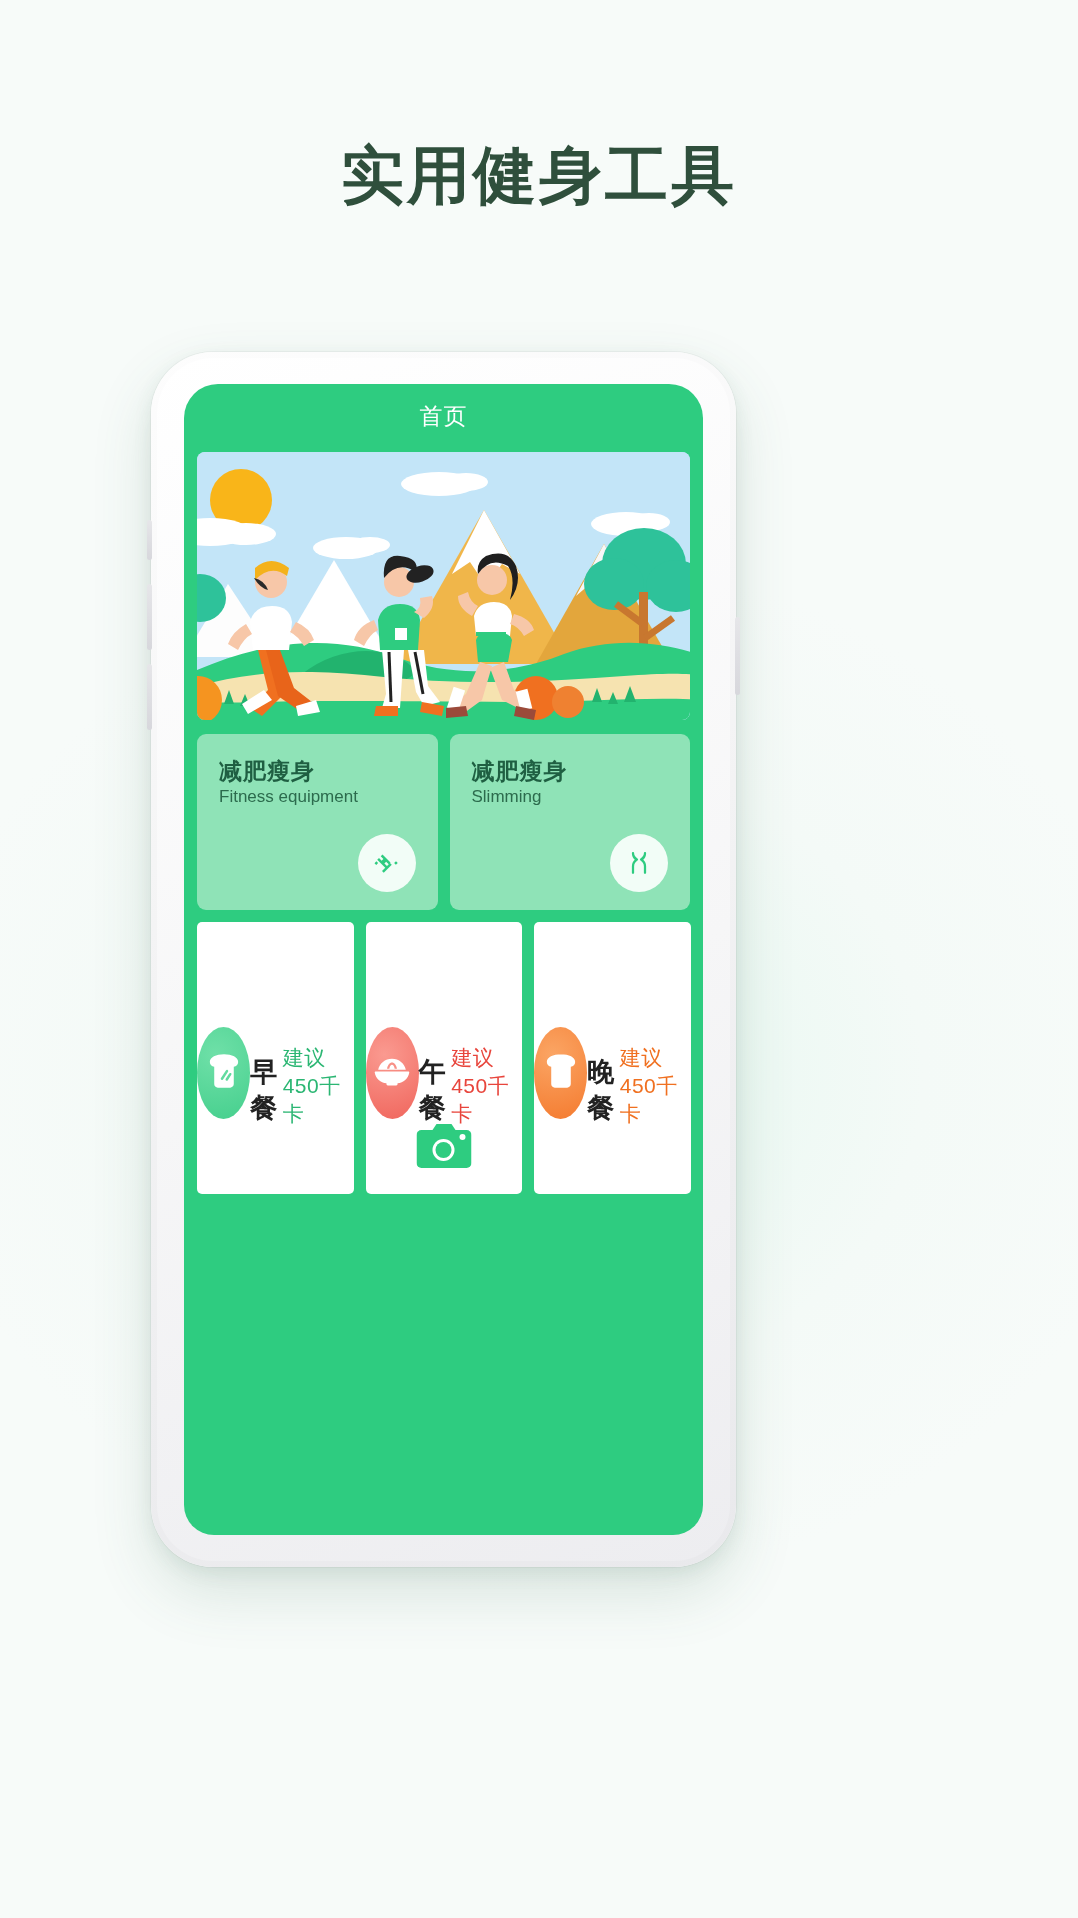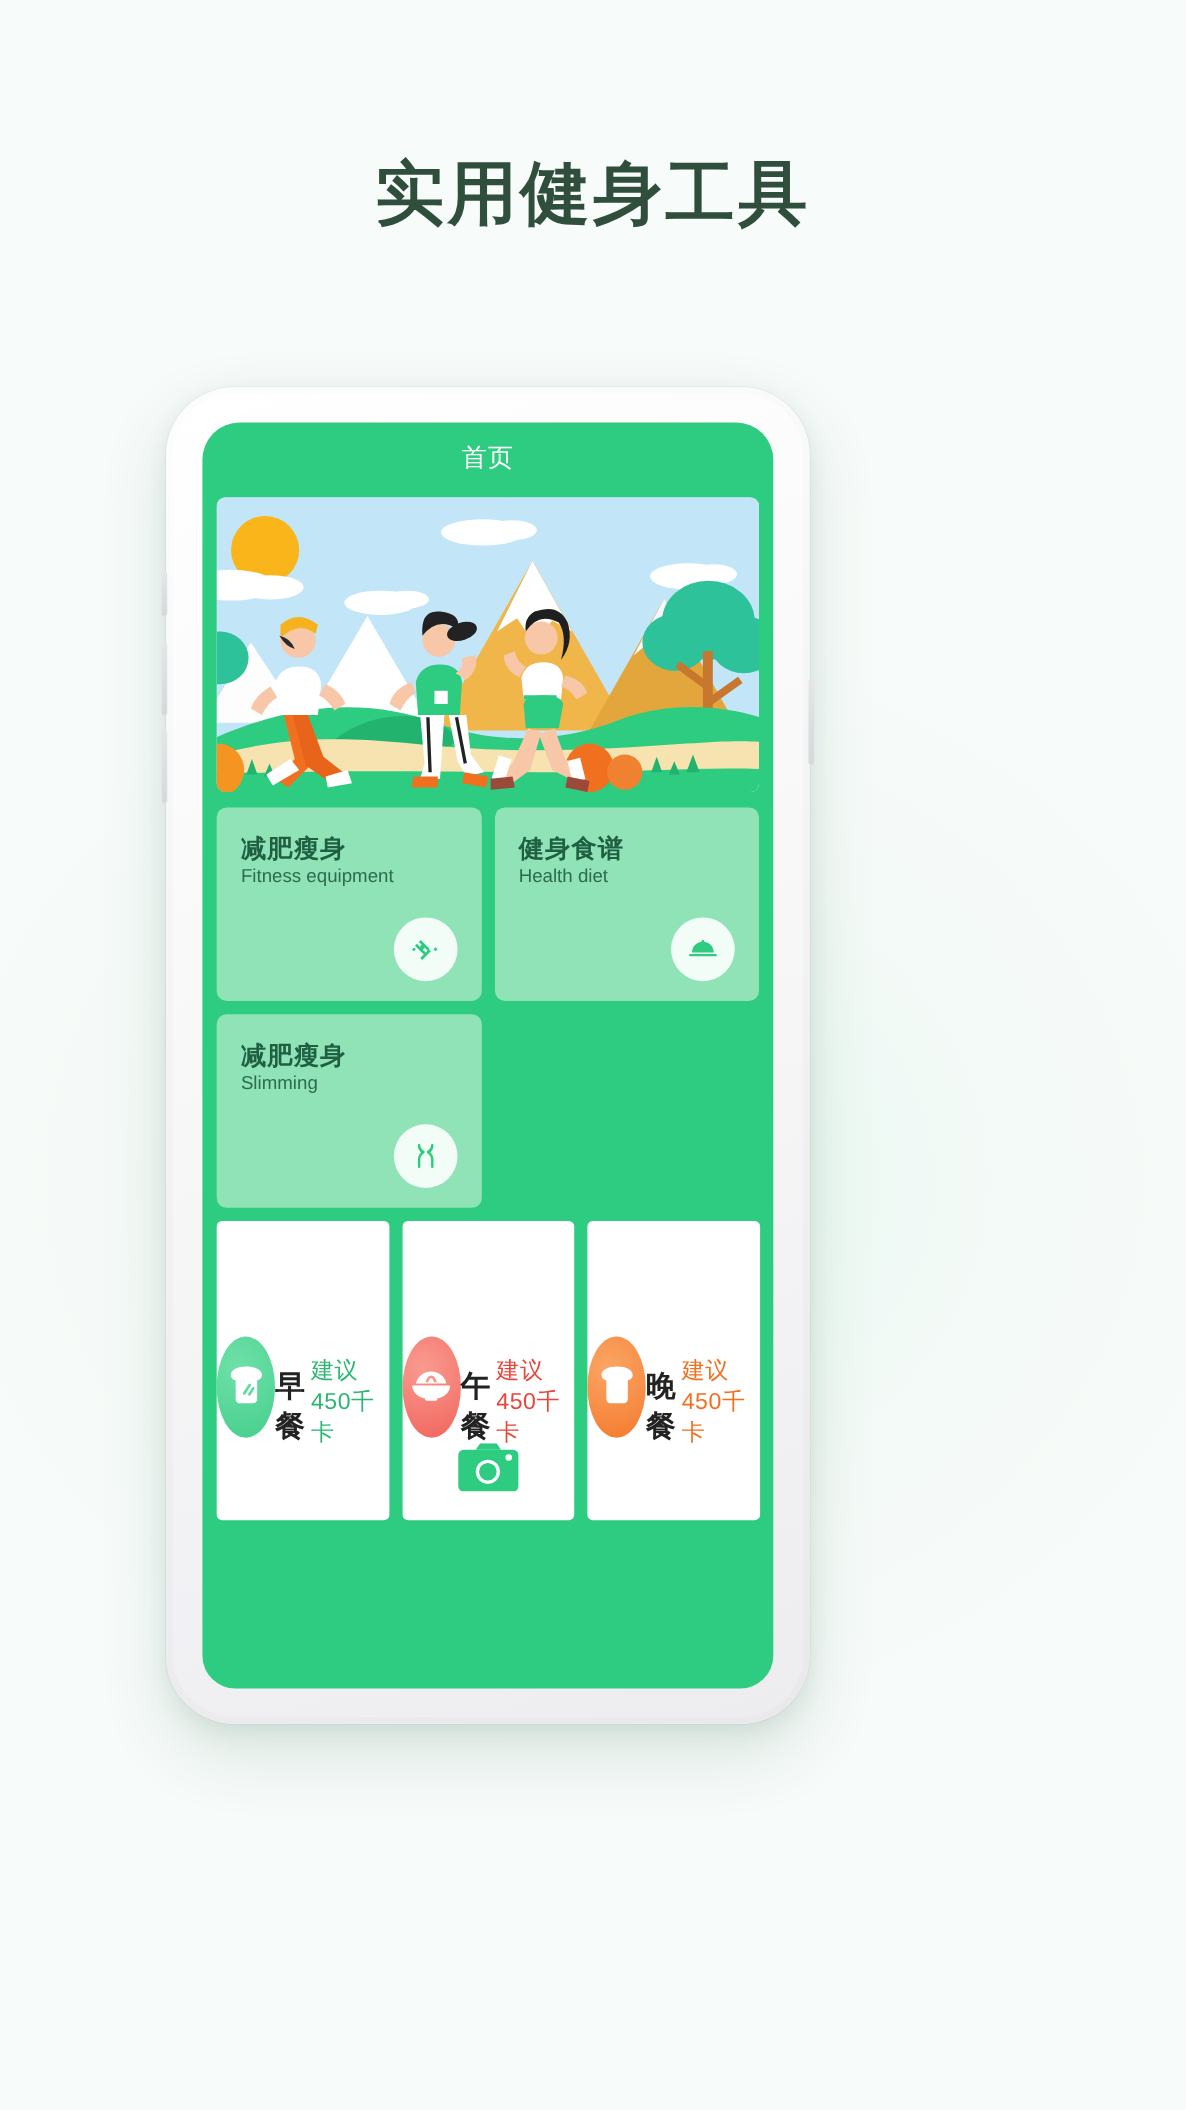--- a/index.html
+++ b/index.html
@@ -248,29 +248,20 @@
       <div class="fcard">
         <div class="cn">减肥瘦身</div>
         <div class="en">Fitness equipment</div>
         <div class="bubble">
           <svg viewBox="0 0 24 24">
               <path d="M4.2 9.4l1.4-1.4 2.1 2.1 1.4-1.4-2.1-2.1 1.4-1.4 6.4 6.4-1.4 1.4-2.1-2.1-1.4 1.4 2.1 2.1-1.4 1.4zM2 12.1l1.5-1.5 1.4 1.4L3.4 13.5zm18.6-.2L19.1 13.4l-1.4-1.4 1.5-1.5zM9.4 19.8l-1.4-1.4 6.4-6.4 1.4 1.4z"></path>
             </svg>
         </div>
       </div>
 
-      <div class="fcard">
-        <div class="cn">健身食谱</div>
-        <div class="en">Health diet</div>
-        <div class="bubble">
-          <svg viewBox="0 0 24 24">
-              <path d="M12 5.2c-.55 0-1 .45-1 1v.37C7.1 7.06 4.1 10.4 4.1 14.4h15.8c0-4-3-7.34-6.9-7.83V6.2c0-.55-.45-1-1-1zM2.6 15.5h18.8c.4 0 .7.33.7.75s-.3.75-.7.75H2.6c-.4 0-.7-.33-.7-.75s.3-.75.7-.75z"></path>
-            </svg>
-        </div>
-      </div>
 
 
       <div class="fcard">
         <div class="cn">减肥瘦身</div>
         <div class="en">Slimming</div>
         <div class="bubble">
           <svg viewBox="0 0 24 24">
               <path d="M7.2 3.2c-.5 0-.9.4-.9.9 0 2.3.9 3.9 2.3 5.2-1.4 1.3-2.3 2.9-2.3 5.2v5.3c0 .5.4.9.9.9s.9-.4.9-.9v-5.3c0-2.1 1-3.3 2.7-4.6.3-.2.5-.5.5-.8s-.2-.6-.5-.8C9.1 7 8.1 5.8 8.1 4.1c0-.5-.4-.9-.9-.9zm9.6 0c-.5 0-.9.4-.9.9 0 1.7-1 2.9-2.7 4.2-.3.2-.5.5-.5.8s.2.6.5.8c1.7 1.3 2.7 2.5 2.7 4.6v5.3c0 .5.4.9.9.9s.9-.4.9-.9v-5.3c0-2.3-.9-3.9-2.3-5.2 1.4-1.3 2.3-2.9 2.3-5.2 0-.5-.4-.9-.9-.9z"></path>
             </svg>
         </div>

